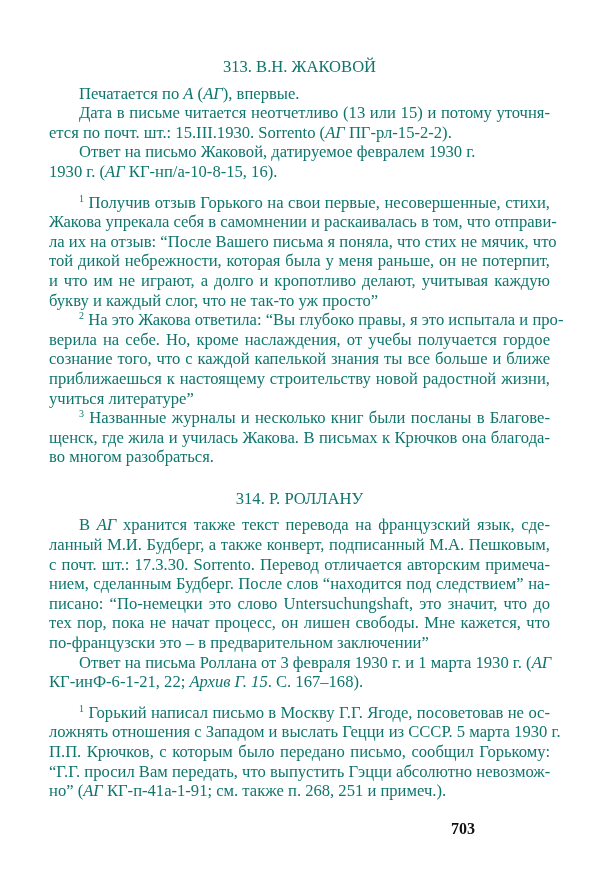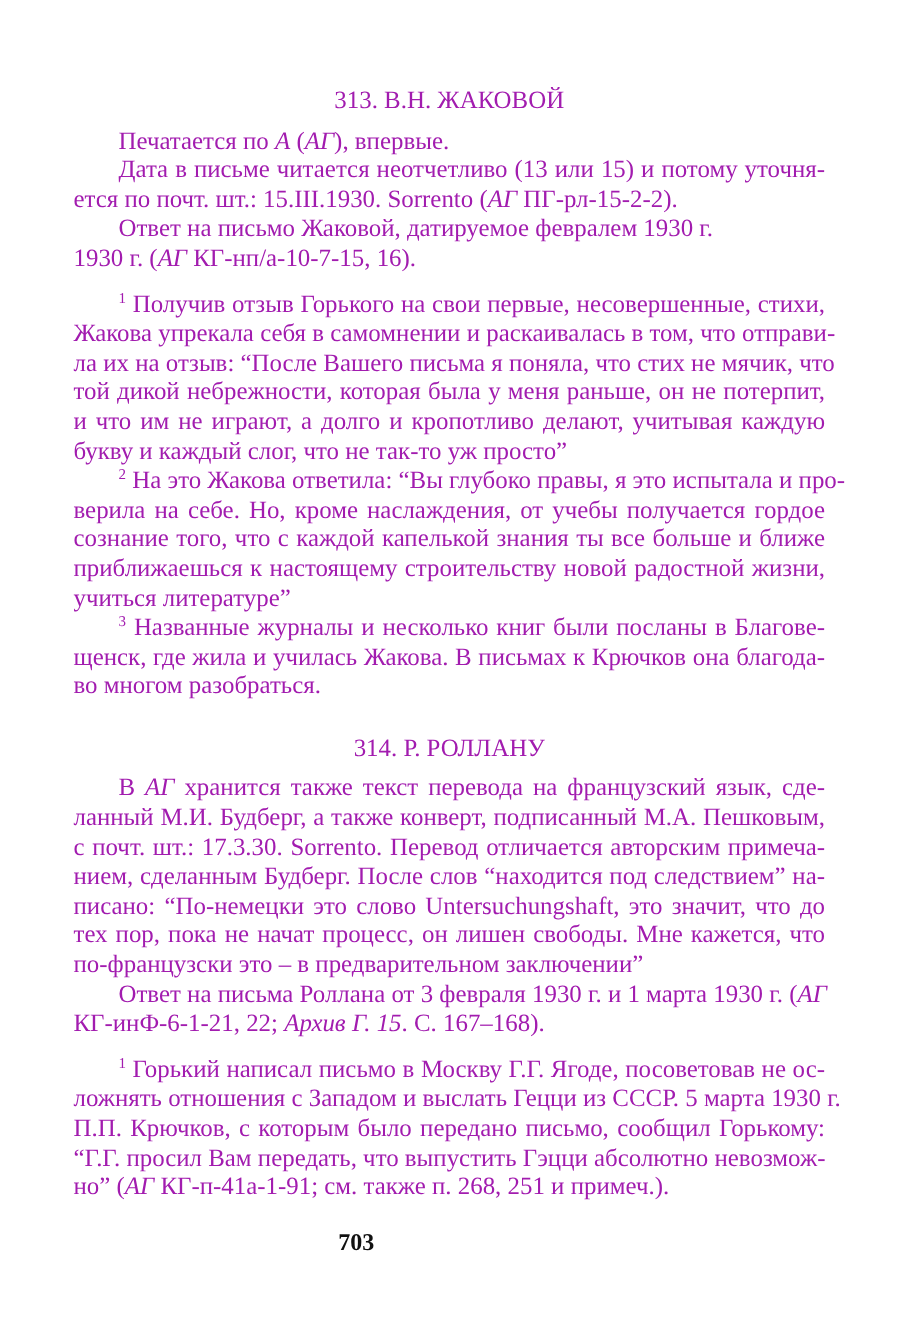--- a/index.html
+++ b/index.html
@@ -1,47 +1,47 @@
 <!DOCTYPE html>
 <html><head>
 <meta charset="utf-8">
 <style>
   html, body { margin: 0; padding: 0; background: #ffffff; }
   body { width: 600px; height: 887px; position: relative; overflow: hidden; }
   .page {
     position: absolute; left: 49px; top: 57px; width: 501px;
     font-family: "Liberation Serif", serif;
-    font-size: 16.6px; line-height: 19.6px; color: #a21caf;
+    font-size: 16.6px; line-height: 19.6px; color: #0f766e;
   }
   .heading { text-align: center; margin: 0 0 7px 0; }
   .line { white-space: nowrap; text-align: justify; text-align-last: justify; display: block; }
   .line.last { text-align-last: left; }
   .ind { padding-left: 30px; }
   .gap { height: 11px; }
   .gap2 { height: 22px; }
   sup { font-size: 10px; line-height: 0; vertical-align: 6px; }
   i { font-style: italic; }
-  .pagenum { position: absolute; left: 0; width: 475px; top: 820px; text-align: center;
+  .pagenum { position: absolute; left: 0; width: 475px; top: 820px; text-align: right;
     font-family: "Liberation Serif", serif; font-weight: bold; font-size: 16px; color: #111; }
 </style>
 </head>
 <body>
 
 <div class="page">
 
   <div class="heading">313. В.Н. ЖАКОВОЙ</div>
 
   <span class="line last ind"><span>Печатается по </span><i>А</i><span> (</span><i>АГ</i><span>), впервые.</span></span>
 
   <span class="line ind">Дата в письме читается неотчетливо (13 или 15) и потому уточня-</span>
   <span class="line last"><span>ется по почт. шт.: 15.III.1930. Sorrento (</span><i>АГ</i><span>  ПГ-рл-15-2-2).</span></span>
 
   <span class="line last ind">Ответ на письмо Жаковой, датируемое февралем 1930 г.</span>
 
-  <span class="line last"><span>1930 г. (</span><i>АГ</i><span>  КГ-нп/а-10-7-15, 16).</span></span>
+  <span class="line last"><span>1930 г. (</span><i>АГ</i><span>  КГ-нп/а-10-8-15, 16).</span></span>
 
   <div class="gap"></div>
 
   <div>
     <span class="line ind"><sup>1</sup><span> Получив отзыв Горького на свои первые, несовершенные, стихи,</span></span>
     <span class="line">Жакова упрекала себя в самомнении и раскаивалась в том, что отправи-</span>
     <span class="line">ла их на отзыв: “После Вашего письма я поняла, что стих не мячик, что</span>
     <span class="line">той дикой небрежности, которая была у меня раньше, он не потерпит,</span>
     <span class="line">и что им не играют, а долго и кропотливо делают, учитывая каждую</span>
     <span class="line last">букву и каждый слог, что не так-то уж просто”</span>

